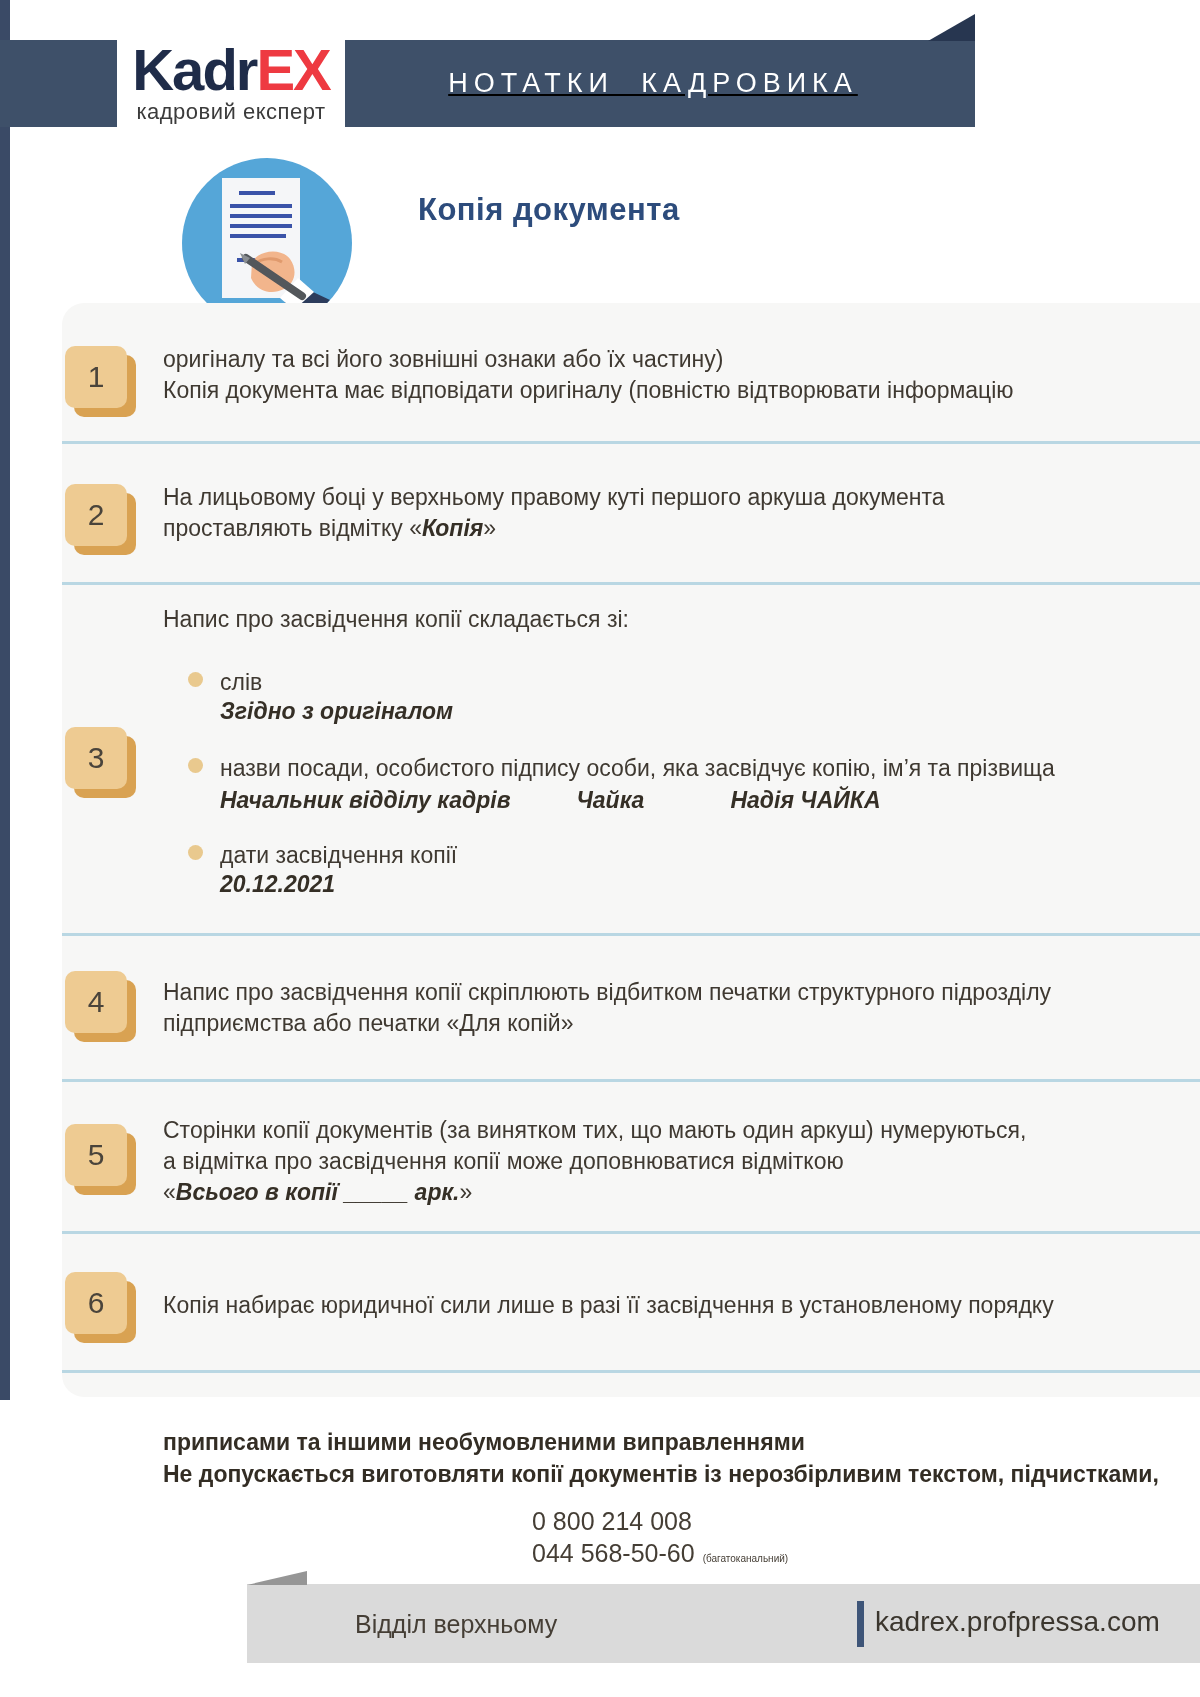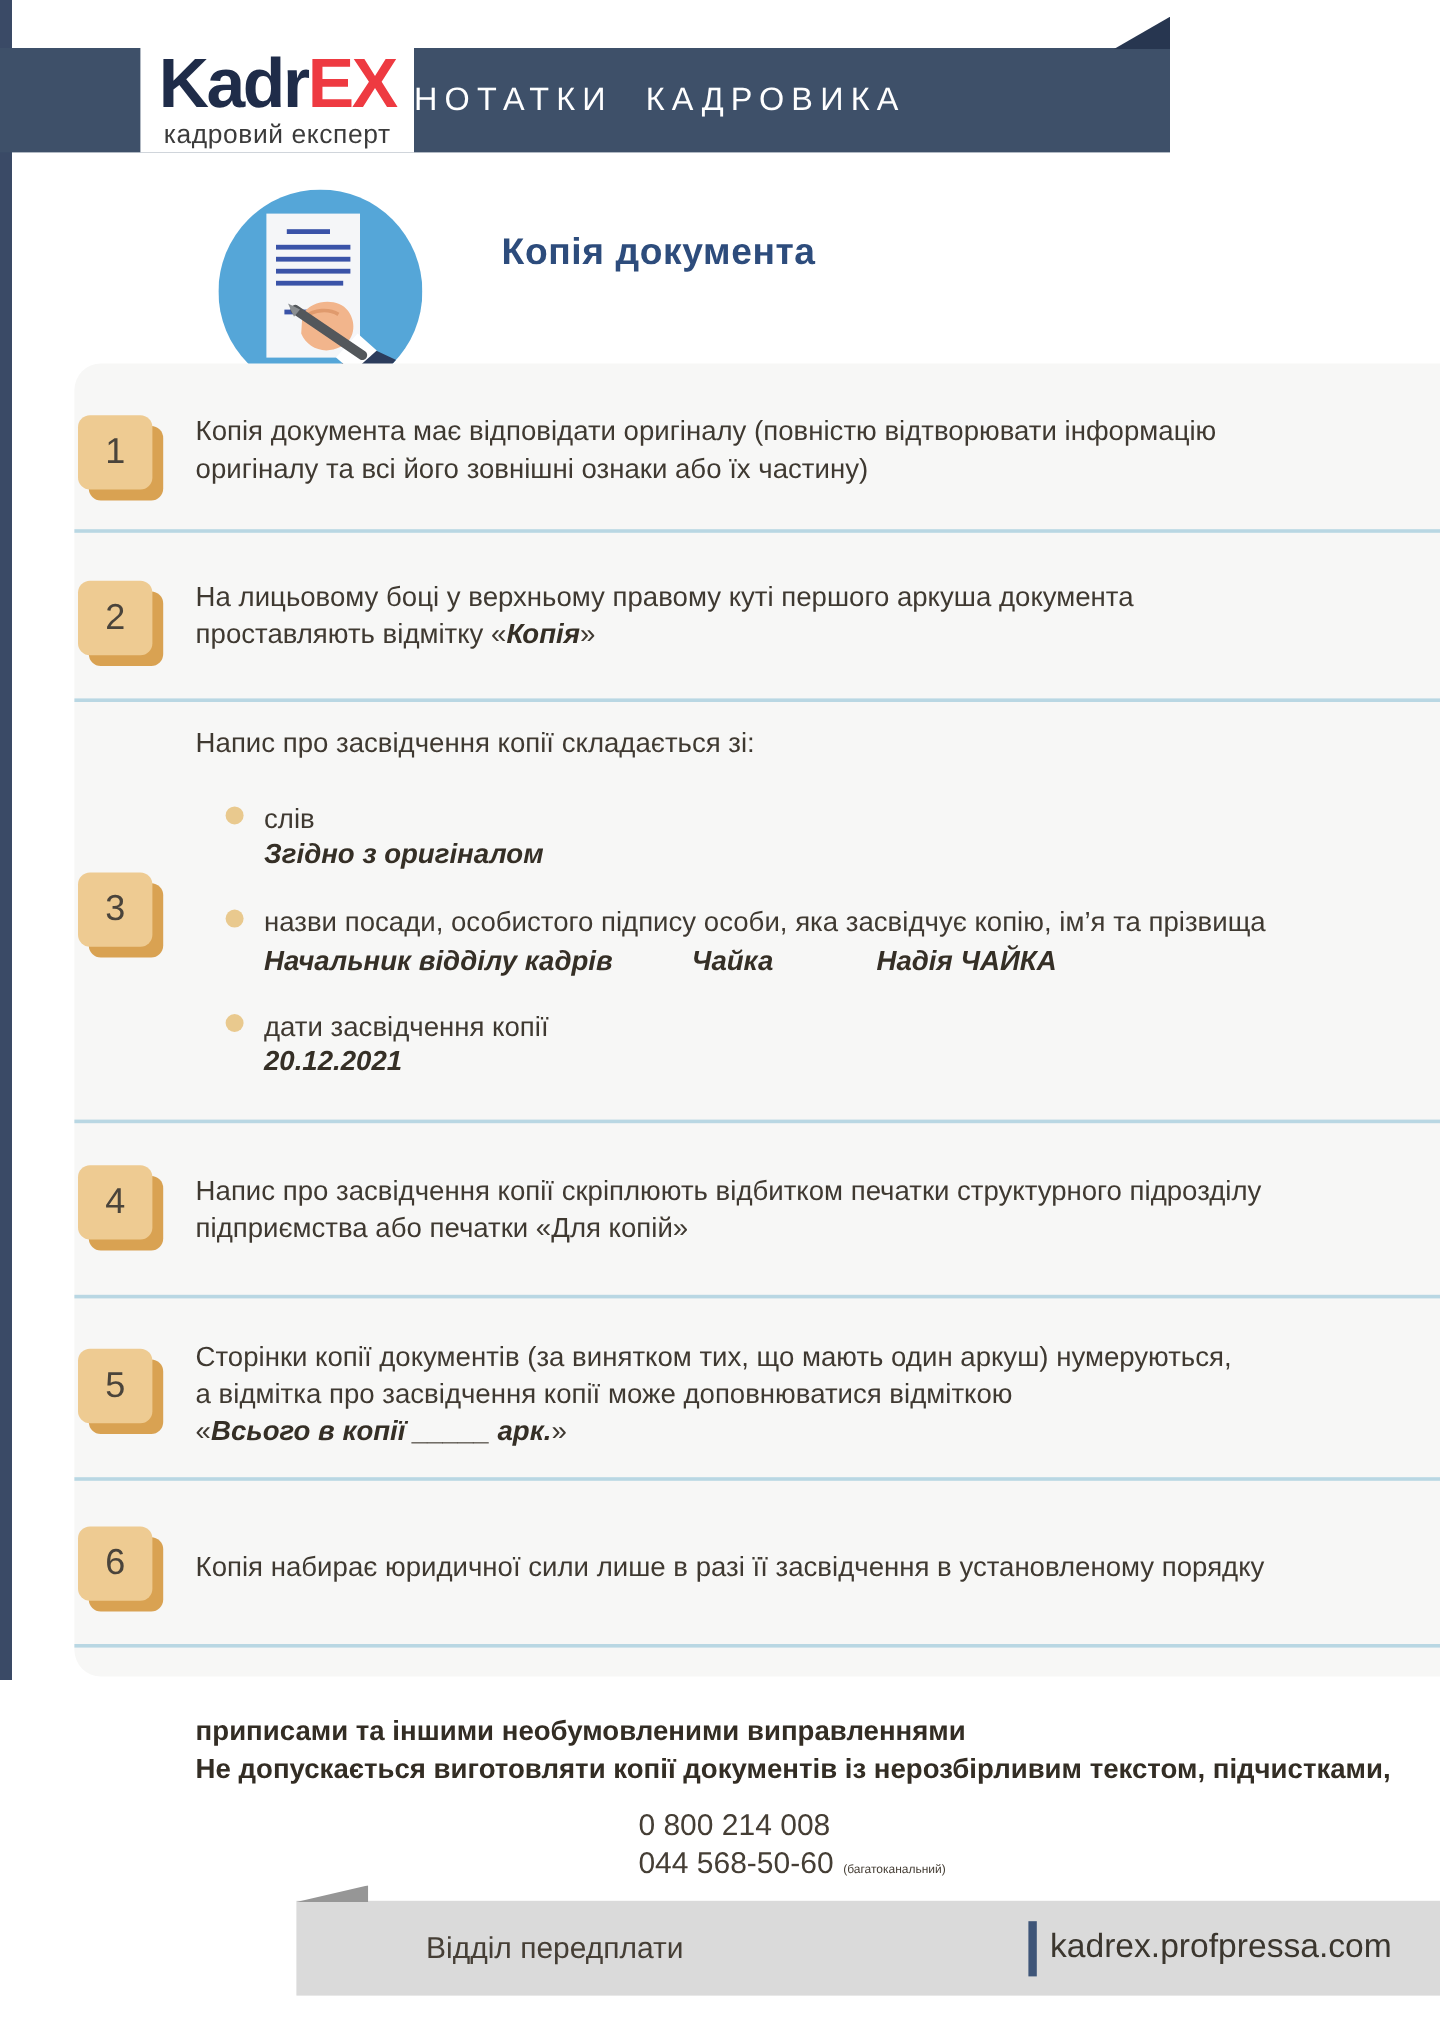--- a/index.html
+++ b/index.html
@@ -4,21 +4,21 @@
 <style>
   html,body{margin:0;padding:0;}
   body{background:#ffffff;font-family:"Liberation Sans", sans-serif;}
   .page{position:relative;width:1200px;height:1697px;background:#ffffff;overflow:hidden;}
 
   
   .stripe{position:absolute;left:0;top:0;width:10px;height:1400px;background:#3a4a66;}
 
   
   .band{position:absolute;left:0;top:40px;width:975px;height:87px;background:#3e5069;}
-  .band-title-wrap{position:absolute;left:345px;top:40px;width:616px;height:87px;display:flex;align-items:center;justify-content:flex-start;}
+  .band-title-wrap{position:absolute;left:345px;top:40px;width:616px;height:87px;display:flex;align-items:center;justify-content:center;text-decoration:underline;}
   .band-title{color:#ffffff;font-size:27px;letter-spacing:6px;word-spacing:14px;font-weight:400;}
   .fold-top{position:absolute;left:928px;top:14px;width:47px;height:27px;background:#273650;clip-path:polygon(0 100%,100% 0,100% 100%);}
 
   
   .logo-box{position:absolute;left:117px;top:40px;width:228px;height:87px;background:#ffffff;display:flex;flex-direction:column;align-items:center;justify-content:center;}
   .logo-line{font-weight:bold;font-size:58px;line-height:56px;letter-spacing:-2px;white-space:nowrap;}
   .logo-kadr{color:#1f2c49;}
   .logo-ex{color:#ee3a41;}
   .logo-tagline{font-size:22px;color:#3b3b3b;letter-spacing:0.5px;margin-top:1px;}
 
@@ -110,22 +110,22 @@
   <div class="divider" style="top:582px"></div>
   <div class="divider" style="top:933px"></div>
   <div class="divider" style="top:1079px"></div>
   <div class="divider" style="top:1231px"></div>
   <div class="divider" style="top:1370px"></div>
 
   <div class="badge" style="top:346px">
       <span>1</span>
     </div>
   <div class="itext" style="top:344px">
+    <span class="ln">оригіналу та всі його зовнішні ознаки або їх частину)</span>
     <span class="ln">Копія документа має відповідати оригіналу (повністю відтворювати інформацію</span>
-    <span class="ln">оригіналу та всі його зовнішні ознаки або їх частину)</span>
   </div>
 
   <div class="badge" style="top:484px">
       <span>2</span>
     </div>
   <div class="itext" style="top:482px">
     <span class="ln">На лицьовому боці у верхньому правому куті першого аркуша документа</span>
     <span class="ln"><span>проставляють відмітку «</span><span class="bi">Копія</span><span>»</span></span>
   </div>
 
@@ -172,21 +172,21 @@
     <span class="ln">Копія набирає юридичної сили лише в разі її засвідчення в установленому порядку</span>
   </div>
 
   <div class="note">
     <span class="ln">приписами та іншими необумовленими виправленнями</span>
     <span class="ln">Не допускається виготовляти копії документів із нерозбірливим текстом, підчистками,</span>
   </div>
 
   <div class="footer-bar"></div>
   <div class="fold-bottom"></div>
-  <div class="footer-dept">Відділ передплати</div>
+  <div class="footer-dept">Відділ верхньому</div>
   <div class="footer-phones">
     <span class="phone1">0 800 214 008</span>
     <span class="phone2-row">
         <span class="phone2">044 568-50-60</span>
         <span class="phone-note">(багатоканальний)</span>
       </span>
   </div>
   <div class="footer-divider"></div>
   <div class="footer-site">kadrex.profpressa.com</div>
 

